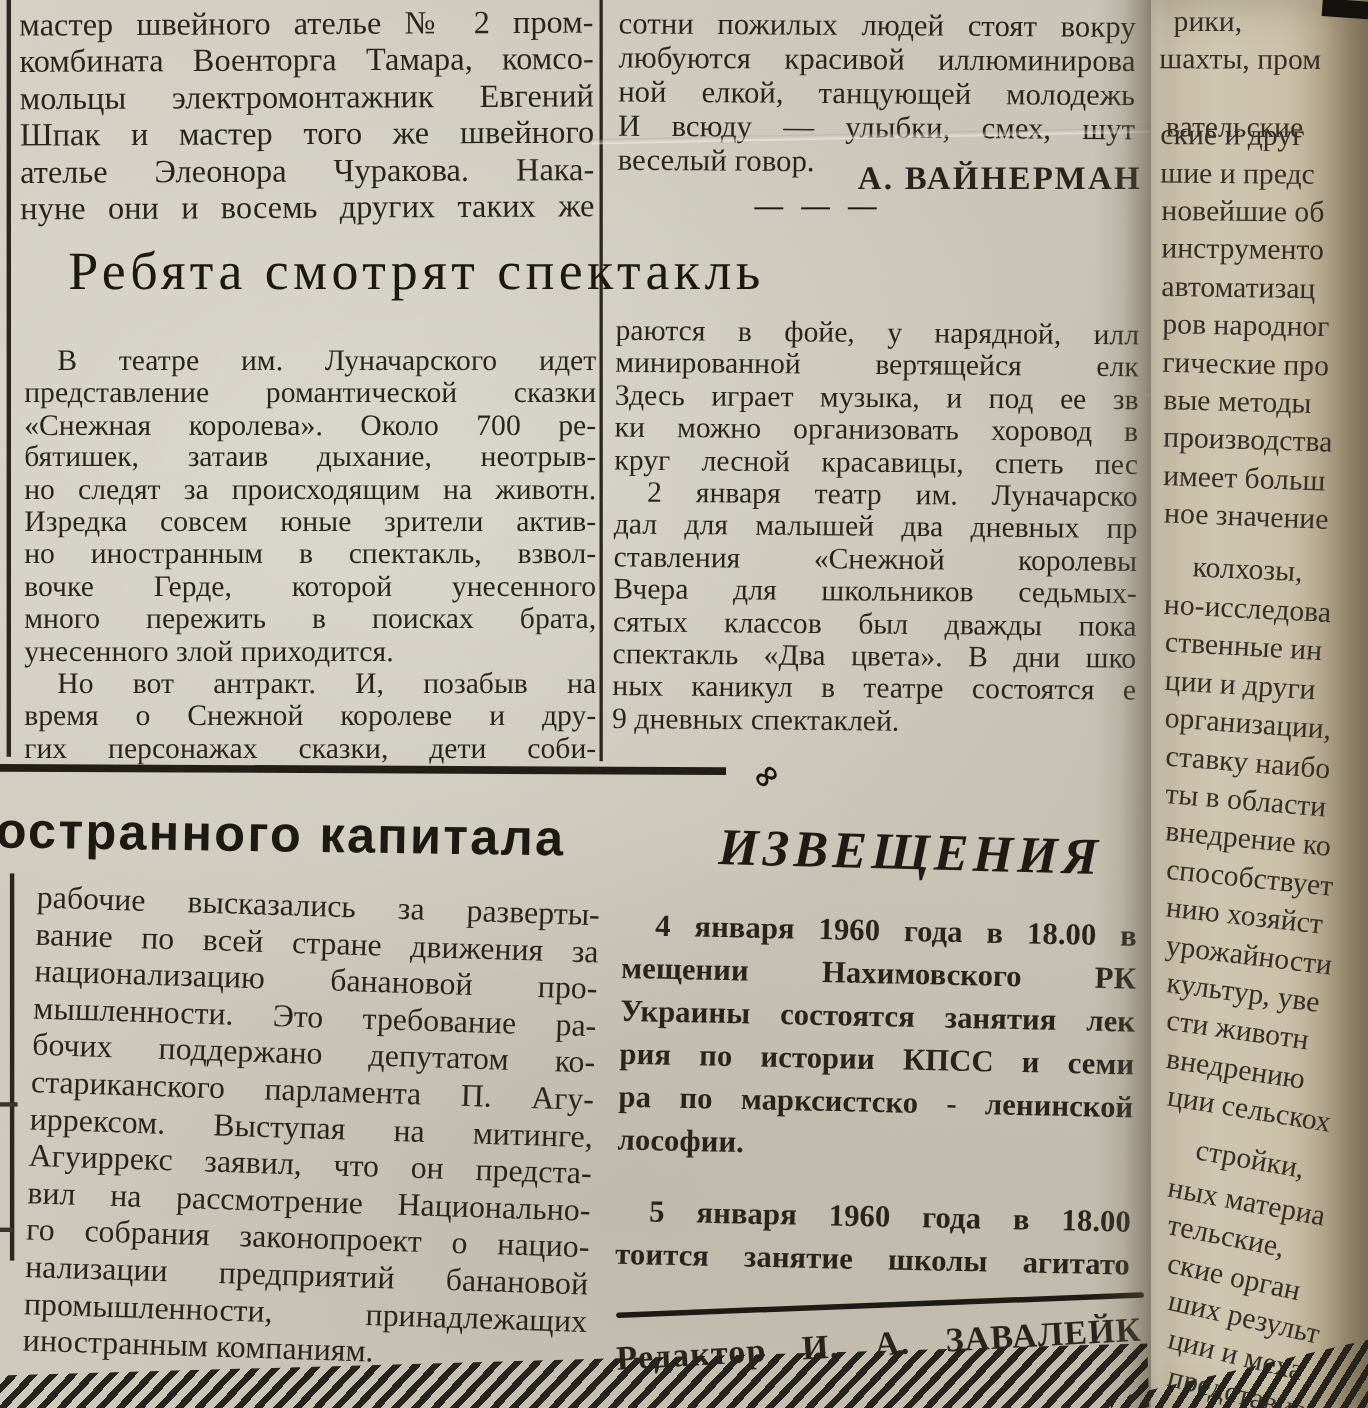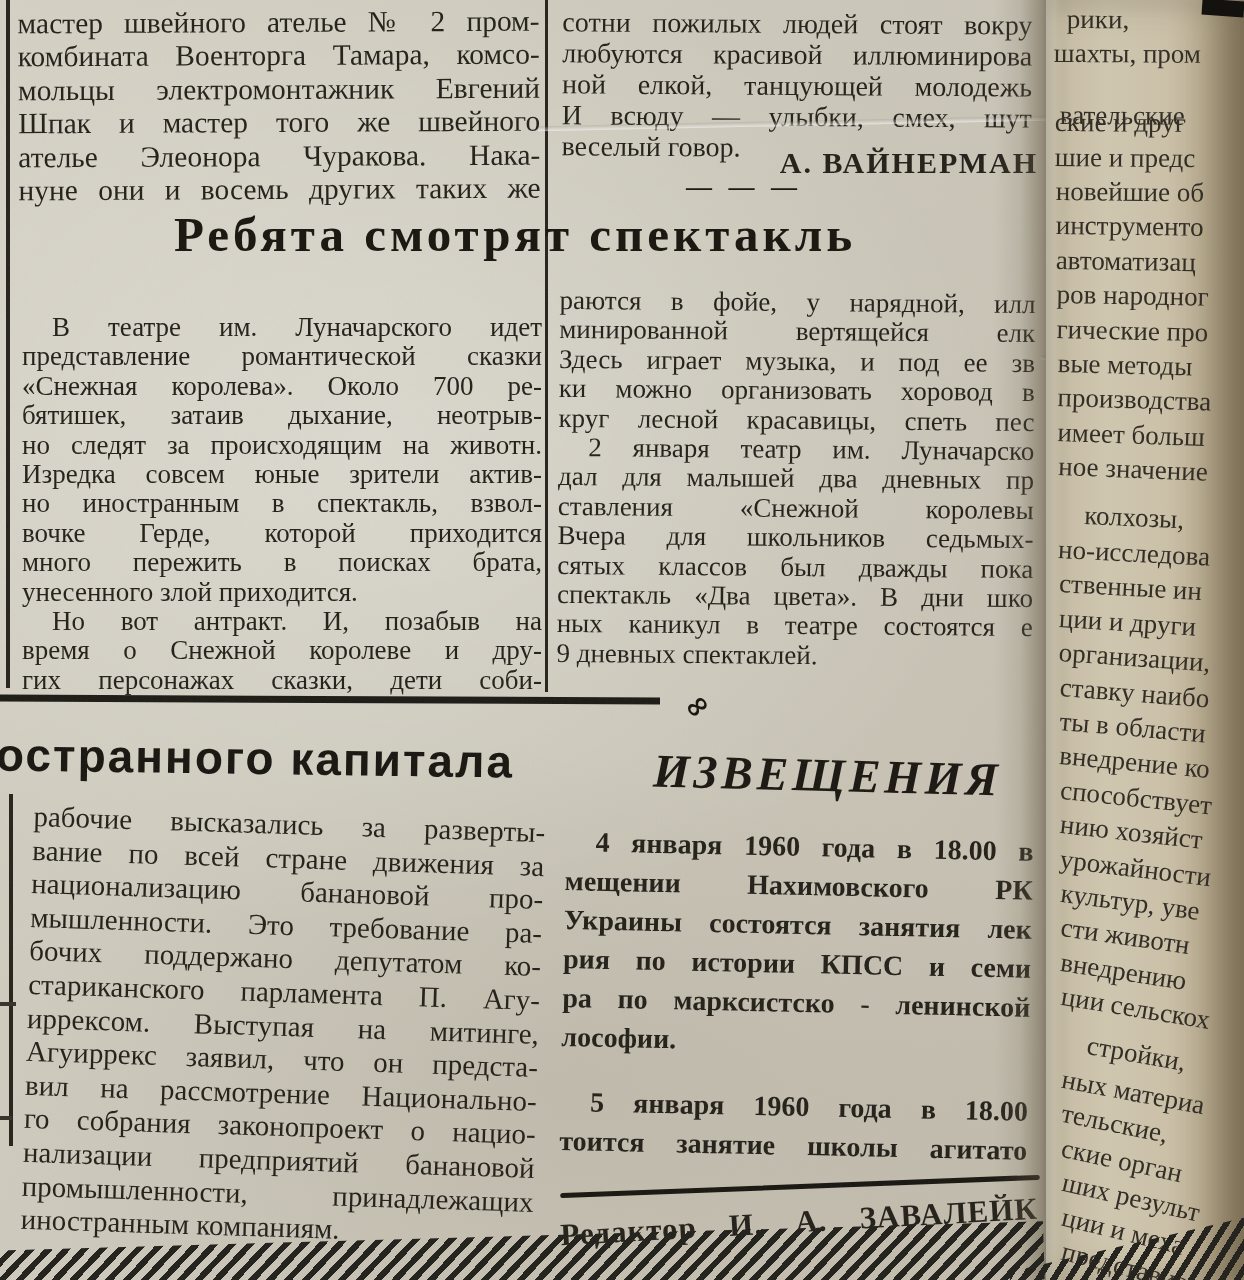--- a/index.html
+++ b/index.html
@@ -15,22 +15,22 @@
   .tcol{position:absolute;}
   .para{margin:0;}
   .tline{text-align:justify;text-align-last:justify;text-justify:inter-word;white-space:normal;}
   .tline.last{text-align-last:left;}
 
   #topLeft{left:18px;top:6px;width:522px;font-size:29.5px;line-height:33.4px;transform:rotate(-.3deg);}
   #topMid{left:562px;top:8px;width:470px;font-size:28px;line-height:31px;transform:rotate(.4deg);}
   .sig{position:absolute;left:690px;top:146px;width:348px;font-weight:bold;font-size:30px;
        letter-spacing:2px;text-align:right;}
   .dashes{position:absolute;left:686px;top:172px;font-weight:bold;font-size:26px;letter-spacing:5px;color:#17140f;}
-  .headline{position:absolute;left:50px;top:206px;width:930px;margin:0;font-weight:bold;
-       font-size:49px;letter-spacing:4px;text-align:center;color:#17130d;font-family:"Liberation Serif",serif;}
+  .headline{position:absolute;left:50px;top:206px;width:930px;margin:12px;font-weight:normal;
+       font-size:49px;letter-spacing:4px;text-align:left;color:#17130d;font-family:"Liberation Serif",serif;}
   #colL{left:22px;top:288px;width:520px;font-size:27px;line-height:29.4px;margin-top:25px;}
   #colR{left:558px;top:288px;width:476px;font-size:27px;line-height:29.4px;transform:rotate(.5deg);}
 
   .rule-v{position:absolute;background:#26221b;}
   #lrTop{left:6px;top:0;width:4px;height:688px;}
   #lrBottom{left:9px;top:794px;width:4px;height:352px;}
   #colRule{left:545px;top:0;width:3px;height:692px;}
   .edge-dash{position:absolute;background:#35302a;height:4px;}
   #dashA{left:0;top:1002px;width:16px;}
   #dashB{left:0;top:1116px;width:12px;}
@@ -114,21 +114,21 @@
   <h1 class="headline">Ребята смотрят спектакль</h1>
   <div class="tcol" id="colL">
       <div class="para">
         <div class="tline" style="text-indent: 30px;">В театре им. Луначарского идет</div>
         <div class="tline">представление романтической сказки</div>
         <div class="tline">«Снежная королева». Около 700 ре-</div>
         <div class="tline">бятишек, затаив дыхание, неотрыв-</div>
         <div class="tline">но следят за происходящим на животн.</div>
         <div class="tline">Изредка совсем юные зрители актив-</div>
         <div class="tline">но иностранным в спектакль, взвол-</div>
-        <div class="tline">вочке Герде, которой приходится</div>
+        <div class="tline">вочке Герде, которой унесенного</div>
         <div class="tline">много пережить в поисках брата,</div>
         <div class="tline last">унесенного злой приходится.</div>
       </div>
       <div class="para">
         <div class="tline" style="text-indent: 30px;">Но вот антракт. И, позабыв на</div>
         <div class="tline">время о Снежной королеве и дру-</div>
         <div class="tline">гих персонажах сказки, дети соби-</div>
       </div>
     </div>
   <div class="tcol" id="colR">

